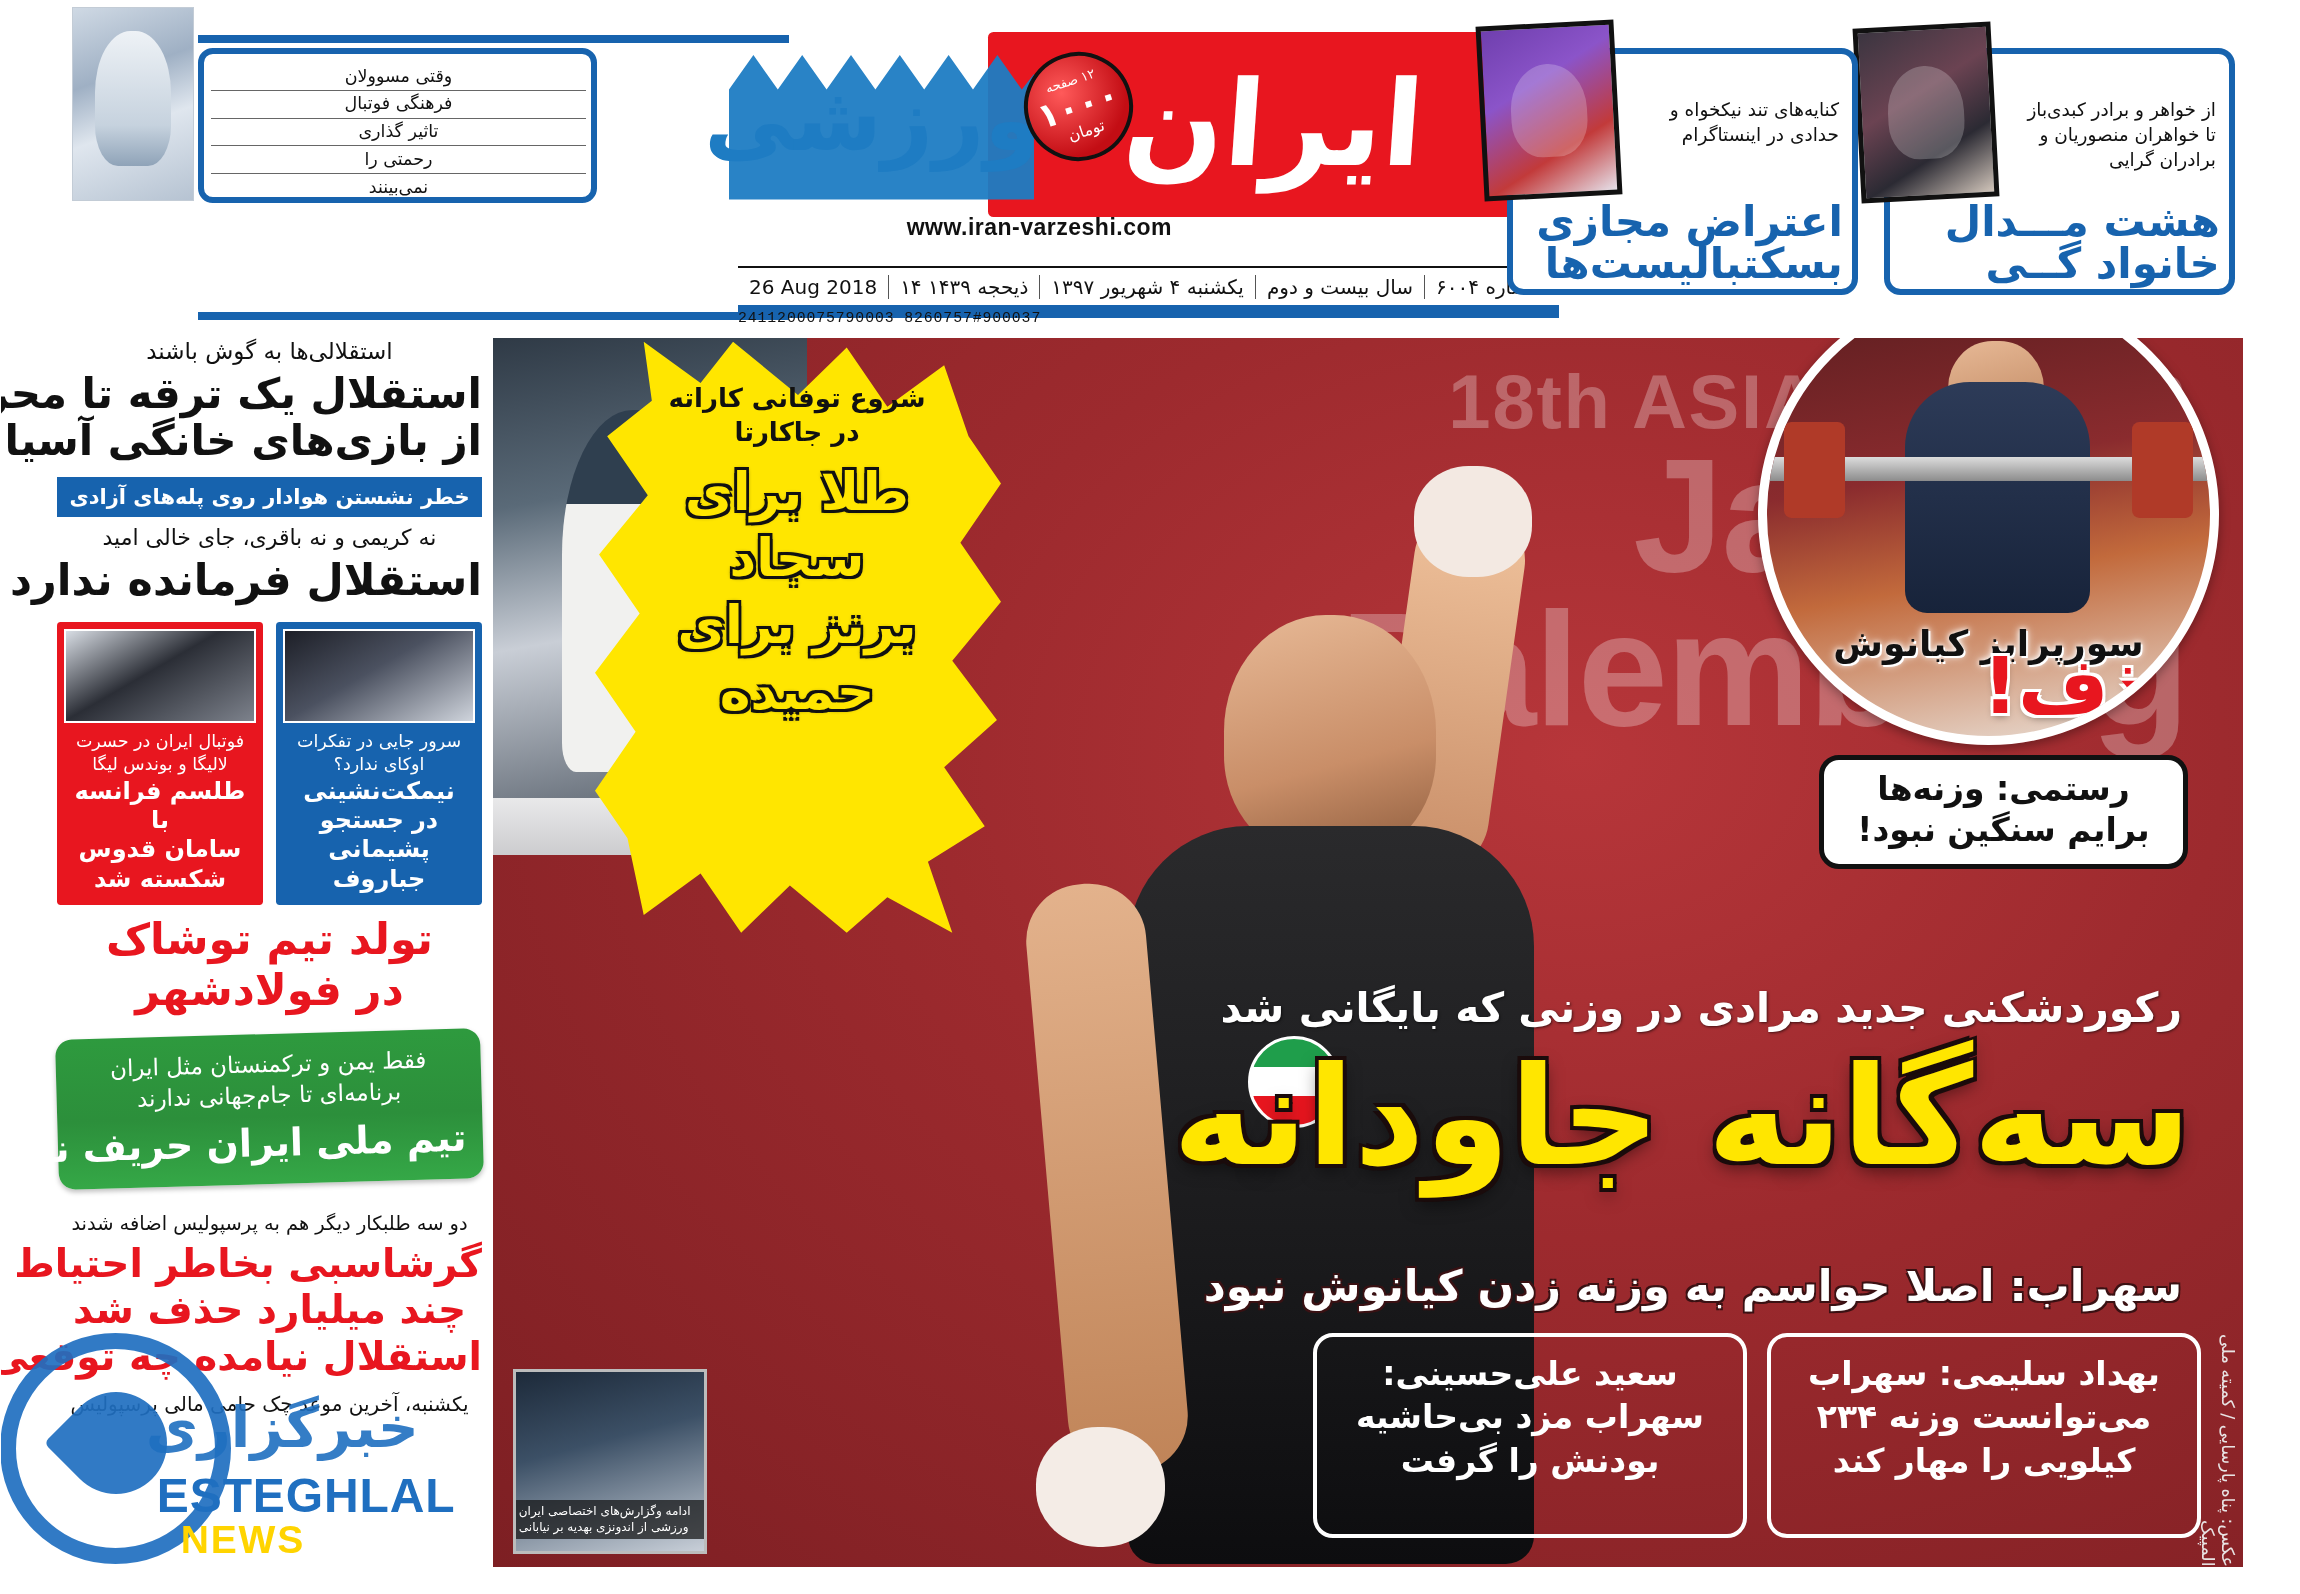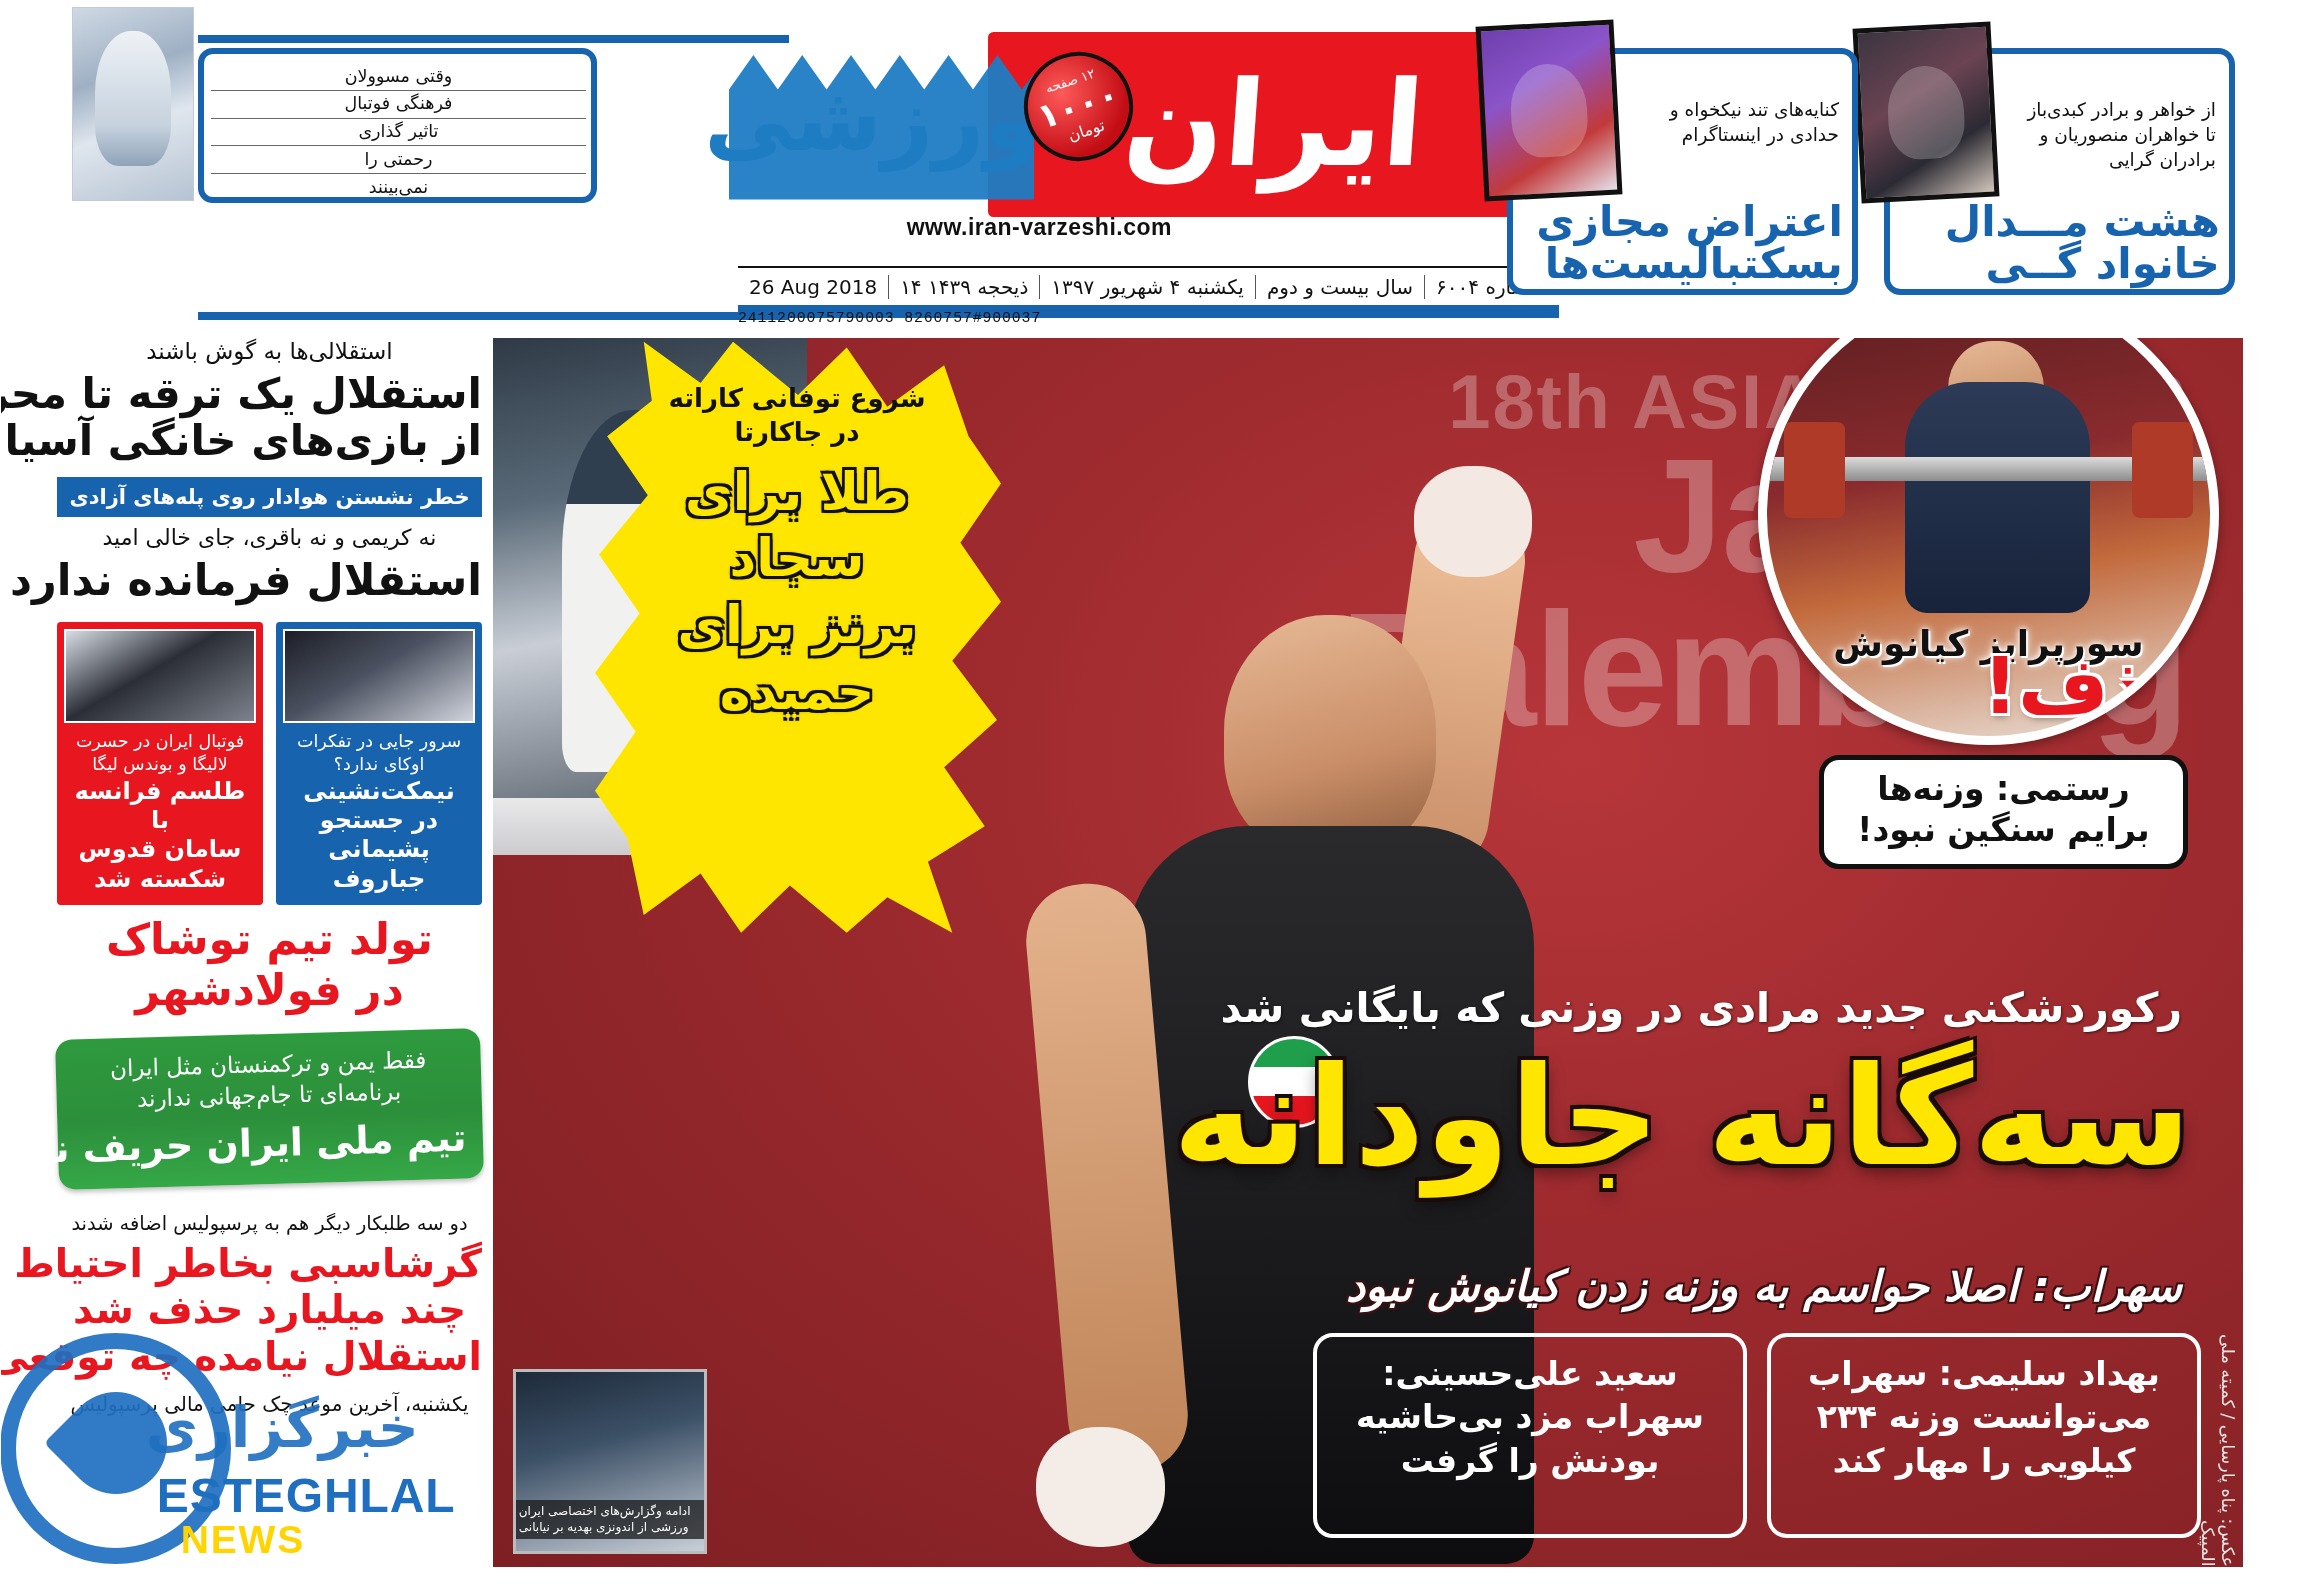--- a/index.html
+++ b/index.html
@@ -346,21 +346,20 @@
     position:absolute; right:52px; top:707px; width:1292px; text-align:right;
     font-size:137px; font-weight:bold; color:#ffe600; letter-spacing:-5.5px; line-height:1.05;
     text-shadow:-3.7px -3.7px 0 #1a0b0b,3.7px -3.7px 0 #1a0b0b,-3.7px 3.7px 0 #1a0b0b,3.7px 3.7px 0 #1a0b0b,0 7.4px 16.6px rgba(0,0,0,.5);
     white-space:nowrap;
   }
   .main-sub{
     position:absolute; right:61px; top:923px; width:1292px; text-align:right;
     font-size:43px; font-weight:bold; color:#fff; letter-spacing:-0.9px;
     text-shadow:-1.8px -1.8px 0 #3a1113,1.8px -1.8px 0 #3a1113,-1.8px 1.8px 0 #3a1113,1.8px 1.8px 0 #3a1113;
     white-space:nowrap;
-    font-style:italic;
   }
 
   .quote-row{ position:absolute; right:42px; top:995px; display:flex; gap:20px; }
   .qbox{
     width:434px; min-height:205px; border:4.6px solid #fff; border-radius:20px;
     padding:14.8px 18.5px; text-align:center; color:#fff;
   }
   .qbox div{ font-size:33px; font-weight:bold; line-height:1.32; }
 
   .photo-credit{

